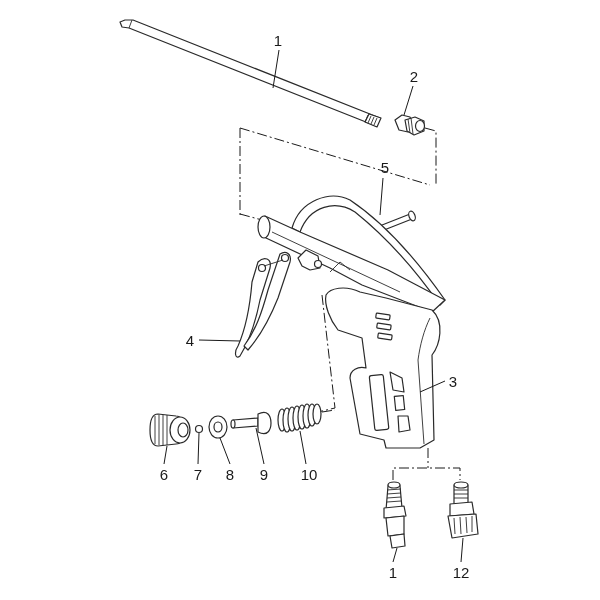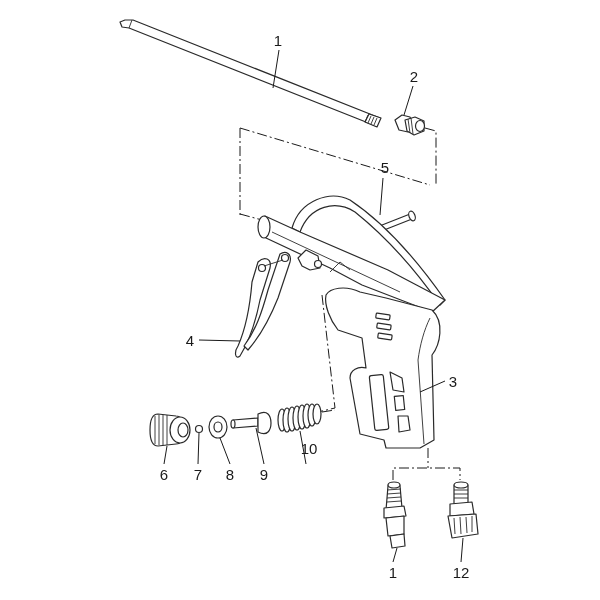--- a/index.html
+++ b/index.html
@@ -170,16 +170,16 @@
 
   <span class="callout" style="left:278px;top:40px;">1</span>
   <span class="callout" style="left:414px;top:76px;">2</span>
   <span class="callout" style="left:453px;top:381px;">3</span>
   <span class="callout" style="left:190px;top:340px;">4</span>
   <span class="callout" style="left:385px;top:167px;">5</span>
   <span class="callout" style="left:164px;top:474px;">6</span>
   <span class="callout" style="left:198px;top:474px;">7</span>
   <span class="callout" style="left:230px;top:474px;">8</span>
   <span class="callout" style="left:264px;top:474px;">9</span>
-  <span class="callout" style="left:309px;top:448px;">10</span>
+  <span class="callout" style="left:309px;top:474px;">10</span>
   <span class="callout" style="left:393px;top:572px;">1</span>
   <span class="callout" style="left:461px;top:572px;">12</span>
 </div>
 
 </body></html>

